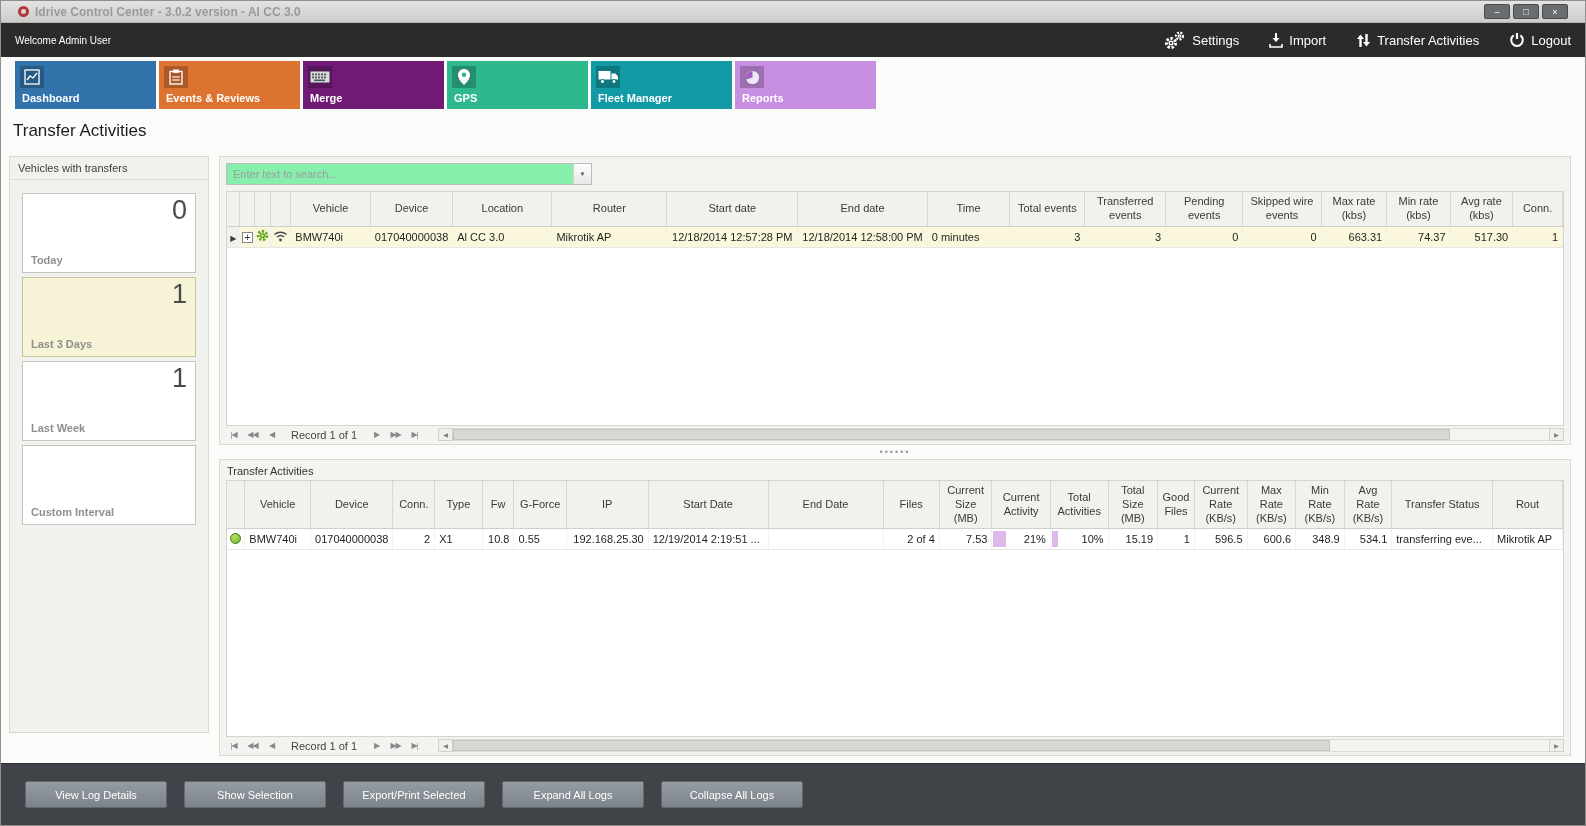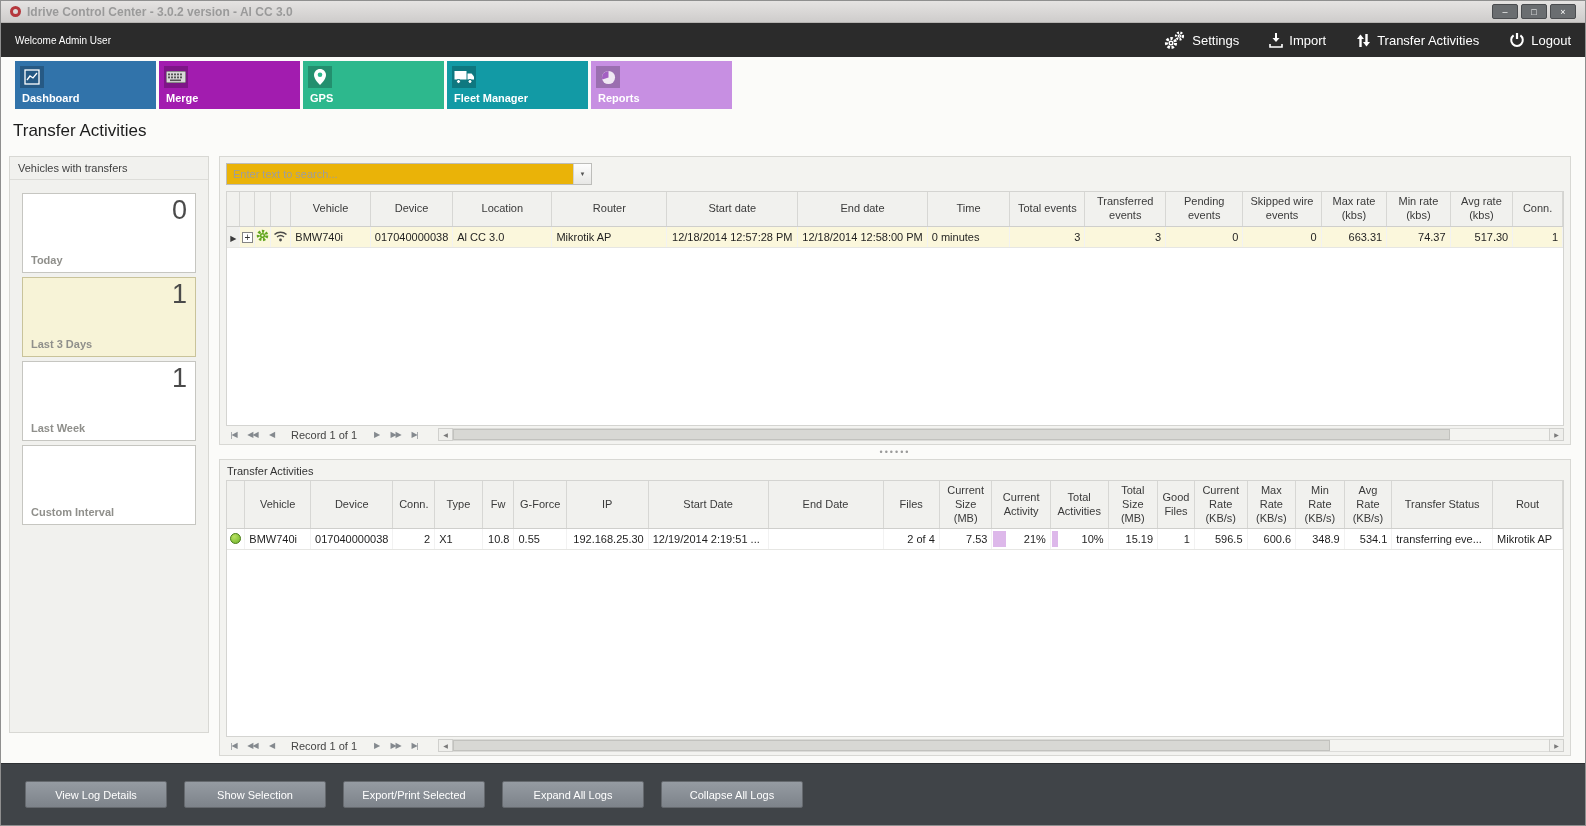--- a/index.html
+++ b/index.html
@@ -2,21 +2,21 @@
 <html><head>
 <meta charset="utf-8">
 <style>
   * { margin:0; padding:0; box-sizing:border-box; }
   html,body { width:1586px; height:826px; overflow:hidden; }
   body { font-family:"Liberation Sans", sans-serif; background:#fbfbf9; }
   .window { position:relative; width:1586px; height:826px; border:1px solid #8f8f8f; background:#fbfbf9; overflow:hidden; }
 
   
   .titlebar { position:absolute; top:0; left:0; right:0; height:22px;
-    background:linear-gradient(#e5e3e2,#cecccb); display:flex; align-items:center; padding:0 9px;
+    background:linear-gradient(#e5e3e2,#cecccb); display:flex; align-items:center; padding:0 17px;
     border-bottom:1px solid #b5b3b1;justify-content:space-between; }
   .app-icon { width:11px; height:11px; border-radius:50%; border:3px solid #b5373c; margin-right:6px; flex:0 0 auto; }
   .title-text { font-size:12px; font-weight:bold; color:#9a9a9a; }
   .win-buttons { margin-left:auto; display:flex; gap:3px; }
   .win-btn { width:26px; height:15px; background:#6a6d70; border:1px solid #4a4c4f; color:#fff;
     font-size:9px; line-height:12px; text-align:center; border-radius:2px; }
 
   
   .topbar { position:absolute; top:22px; left:0; right:0; height:34px; background:#2b2b2b;
     display:flex; align-items:center; padding:0 14px; color:#fff; }
@@ -46,21 +46,21 @@
   .card-label { position:absolute; left:8px; bottom:6px; font-size:11px; font-weight:bold; color:#8f8f8b; }
 
   
   .panel { position:absolute; left:218px; width:1352px; background:#f3f3f0; border:1px solid #d8d8d4;
     display:flex; flex-direction:column; }
   .panel-caption { font-size:11px; color:#333; padding:5px 7px 3px 7px; }
   .logs-panel { top:155px; height:289px; }
   .activities-panel { top:458px; height:297px; }
 
   .search-row { padding:6px 6px 6px 6px; }
-  .combo { width:366px; height:22px; background:#eab308; border:1px solid #bdbdba; display:flex; align-items:stretch; }
+  .combo { width:366px; height:22px; background:#86efac; border:1px solid #bdbdba; display:flex; align-items:stretch; }
   .combo input { flex:1; border:none; outline:none; font-size:11px; color:#555; padding:0 6px;
     font-family:"Liberation Sans", sans-serif; background:transparent; }
   .combo input::placeholder { color:#9d9d9d; }
   .combo-btn { width:18px; border-left:1px solid #d2d2cf; background:linear-gradient(#fdfdfd,#e7e7e5);
     display:flex; align-items:center; justify-content:center; font-size:6px; color:#555; }
 
   .grid-wrap { flex:1; min-height:0; margin:0 6px; background:#fff; border:1px solid #d4d4d1; overflow:hidden; }
   table.grid { border-collapse:collapse; table-layout:fixed; }
   table.grid th { background:#f1f1ee; border-right:1px solid #d7d7d4; border-bottom:1px solid #cfcfcc;
     font-weight:normal; font-size:11px; color:#3a3a3a; text-align:center; padding:3px 2px; line-height:1.25; vertical-align:middle; }
@@ -169,21 +169,32 @@
   <div class="nav-tiles">
       <div class="tile" style="background: rgb(49, 115, 170);">
         <span class="tile-icon">
           <svg width="16" height="16" viewBox="0 0 16 16">
             <rect x="1" y="1" width="14" height="14" fill="none" stroke="#fff" stroke-width="1.3"></rect>
             <polyline points="3,11 6,7 9,9 13,4" fill="none" stroke="#fff" stroke-width="1.3"></polyline>
           </svg>
         </span>
         <span class="tile-label">Dashboard</span>
       </div>
-      <div class="tile" style="background: #a21caf;">
+      <div class="tile" style="background: rgb(221, 115, 48);">
+        <span class="tile-icon">
+          <svg width="14" height="16" viewBox="0 0 14 16">
+            <rect x="1" y="2.5" width="12" height="12.5" fill="none" stroke="#fff" stroke-width="1.3"></rect>
+            <rect x="4" y="0.5" width="6" height="3.4" fill="#fff"></rect>
+            <line x1="3.2" y1="8" x2="10.8" y2="8" stroke="#fff" stroke-width="1.1"></line>
+            <line x1="3.2" y1="11" x2="10.8" y2="11" stroke="#fff" stroke-width="1.1"></line>
+          </svg>
+        </span>
+        <span class="tile-label">Events &amp; Reviews</span>
+      </div>
+      <div class="tile" style="background: #701a75;">
         <span class="tile-icon">
           <svg width="20" height="12" viewBox="0 0 20 12">
             <rect x="0.5" y="0.5" width="19" height="11" rx="1" fill="#d9d9d9" stroke="#8a8a8a"></rect>
             <g fill="#555">
               <rect x="2" y="2.5" width="2" height="1.8"></rect>
               <rect x="5" y="2.5" width="2" height="1.8"></rect>
               <rect x="8" y="2.5" width="2" height="1.8"></rect>
               <rect x="11" y="2.5" width="2" height="1.8"></rect>
               <rect x="14" y="2.5" width="2" height="1.8"></rect>
               <rect x="2" y="5.5" width="2" height="1.8"></rect>

